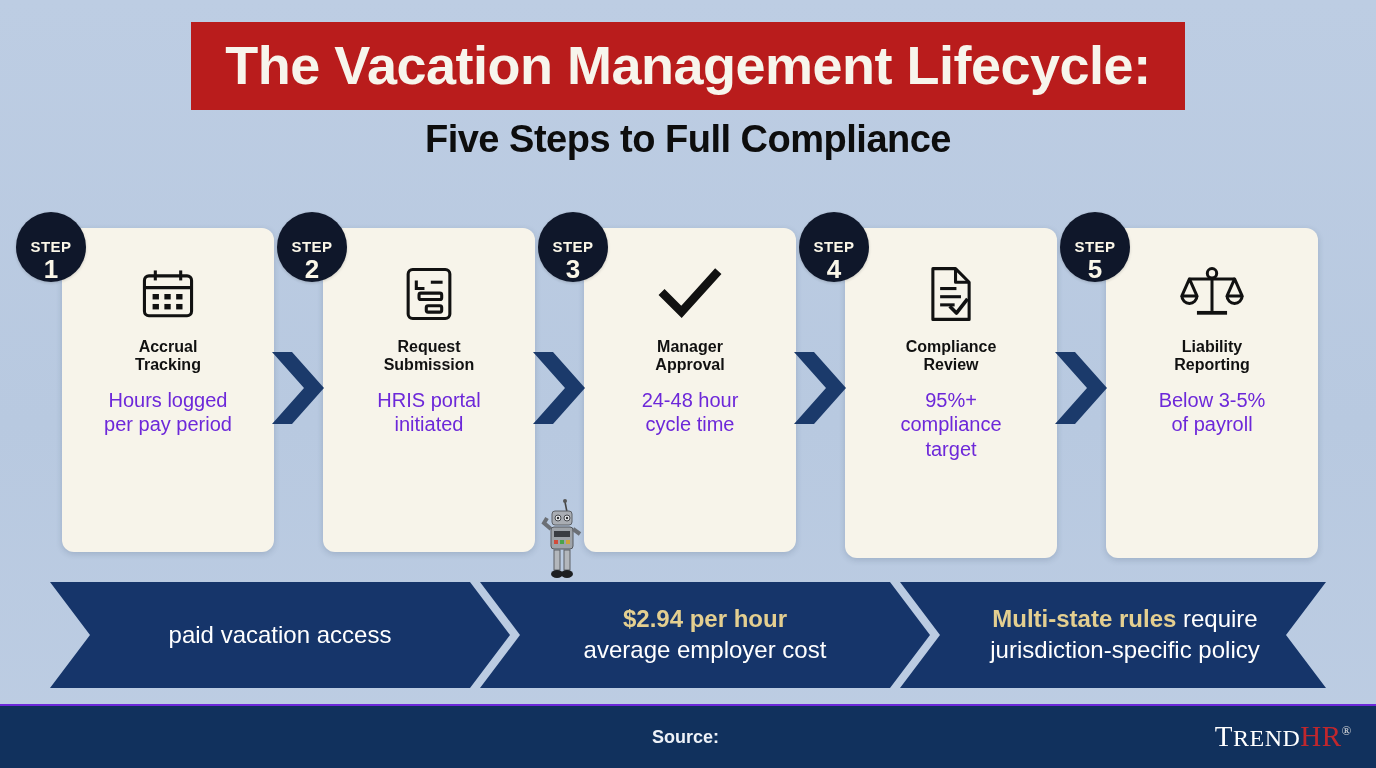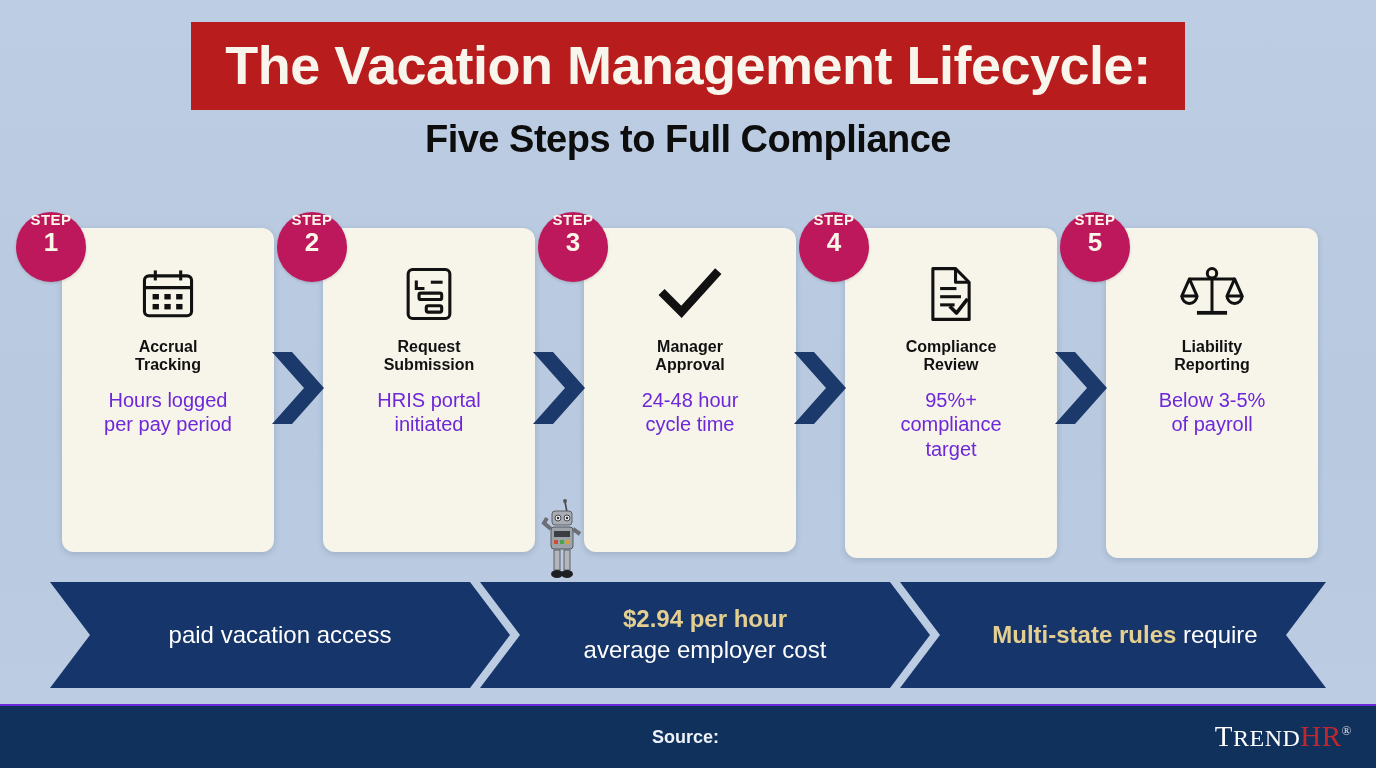--- a/index.html
+++ b/index.html
@@ -67,29 +67,29 @@
   .c2 { left: 323px;  height: 324px; }
   .c3 { left: 584px;  height: 324px; }
   .c4 { left: 845px;  height: 330px; }
   .c5 { left: 1106px; height: 330px; }
 
   .badge {
     position: absolute;
     width: 70px;
     height: 70px;
     border-radius: 50%;
-    background: #be185d;
+    background: #0f172a;
     color: #fbf7e8;
     top: -16px;
     left: -46px;
     z-index: 5;
     display: flex;
     flex-direction: column;
     align-items: center;
-    justify-content: flex-start;
+    justify-content: flex-end;
     line-height: 1;
     box-shadow: 0 1px 3px rgba(40,40,40,0.2);
   }
   .badge .b-word {
     font-size: 15px;
     font-weight: bold;
     letter-spacing: 0.4px;
   }
   .badge .b-num {
     font-size: 26px;
@@ -382,20 +382,21 @@
     <div class="ln">paid vacation access</div>
   </div>
 
   <div class="stat s2">
     <div class="ln"><b>$2.94 per hour</b><span></span></div>
     <div class="ln">average employer cost</div>
   </div>
 
   <div class="stat s3">
     <div class="ln"><b>Multi-state rules</b><span> require</span></div>
+    <div class="ln">jurisdiction-specific policy</div>
   </div>
 </div>
 
 <div class="footer">
   <div class="source">
     <b>Source:</b>
   </div>
   <div class="logo">
     <span><span>T</span><span style="font-size:24px">REND</span></span><span class="hr">HR</span><span class="reg">®</span>
   </div>

